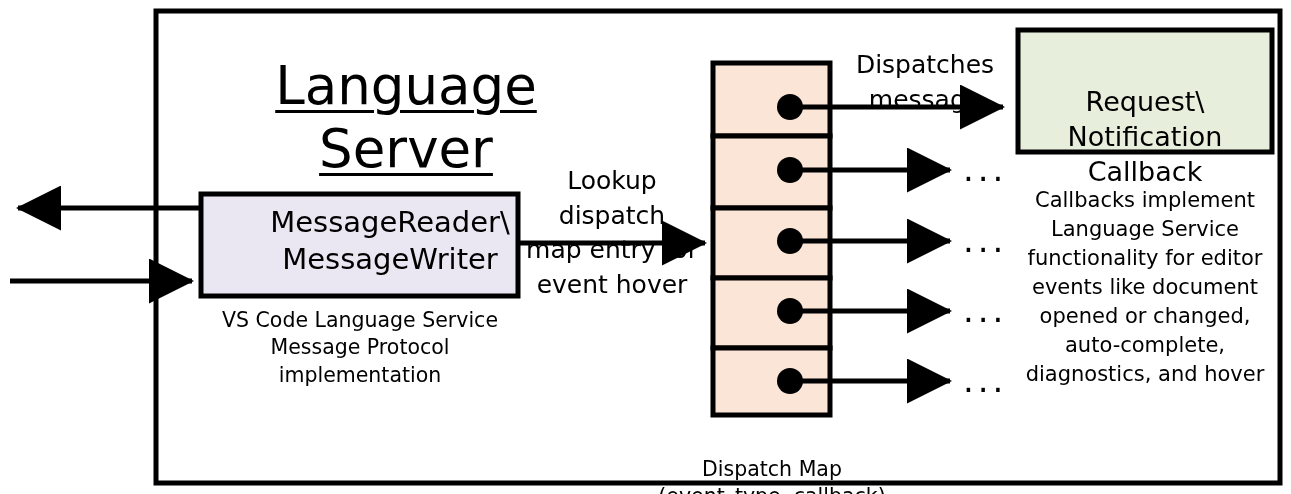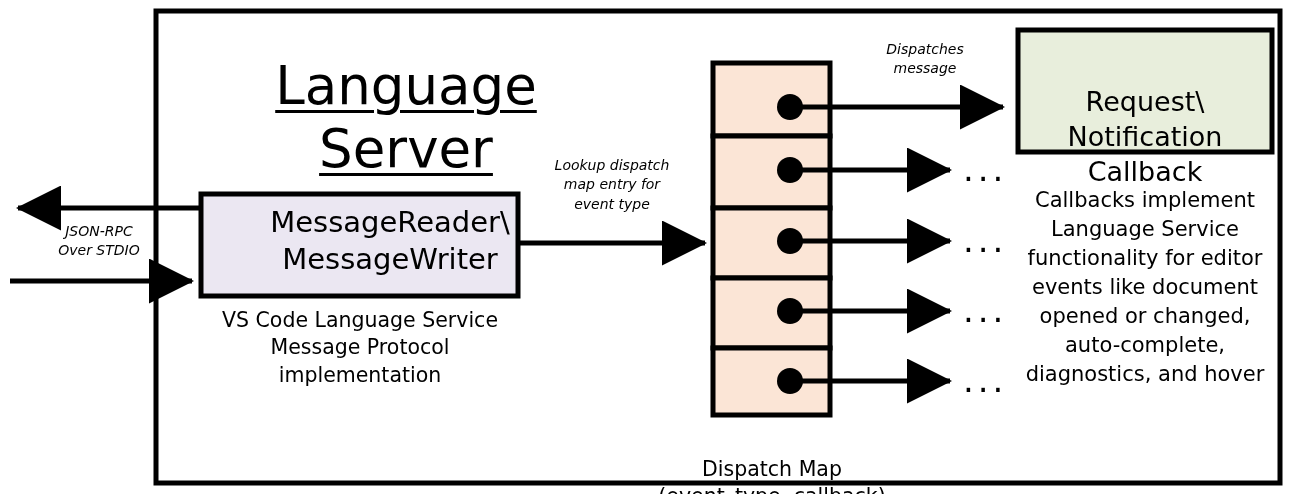--- a/index.html
+++ b/index.html
@@ -46,23 +46,23 @@
   }
   .caption {
     font-size: 20.5px;
     line-height: 1.33;
   }
   .sidecaption {
     font-size: 21px;
     line-height: 1.38;
   }
   .edgelabel {
-    font-style: italic;
-    font-size: 14px;
+    font-size: 25px;
     line-height: 1.38;
+    margin-top: 8px;
   }
   .ellipsis {
     position: absolute;
     font-size: 34px;
     letter-spacing: 4px;
     color: #000;
     line-height: 1;
   }
 </style>
 </head>
@@ -121,32 +121,30 @@
     <g>
       <line x1="790" y1="381" x2="950" y2="381" stroke="#000000" stroke-width="5" marker-end="url(#arrowR)"></line>
       <circle cx="790" cy="381" r="13" fill="#000000"></circle>
     </g>
 
     <rect x="1018" y="30" width="254" height="122" fill="#E8EEDC" stroke="#000000" stroke-width="5"></rect>
   </svg>
 
   <div class="lbl title" style="left:236px; top:55px; width:340px;">Language Server</div>
 
-  <div class="lbl edgelabel" style="left:24px; top:222px; width:150px;">JSON-RPC
-Over STDIO</div>
 
   <div class="lbl boxtext" style="left:205px; top:204px; width:370px;">MessageReader\
 MessageWriter</div>
 
   <div class="lbl caption" style="left:192px; top:307px; width:336px;">VS Code Language Service
 Message Protocol implementation</div>
 
   <div class="lbl edgelabel" style="left:516px; top:156px; width:192px;">Lookup dispatch
 map entry for
-event type</div>
+event hover</div>
 
   <div class="lbl edgelabel" style="left:840px; top:40px; width:170px;">Dispatches
 message</div>
 
   <div class="lbl greentext" style="left:1022px; top:42px; width:246px;margin-top:42px;">Request\
 Notification
 Callback</div>
 
   <div class="lbl sidecaption" style="left:1010px; top:186px; width:270px;">Callbacks implement
 Language Service

